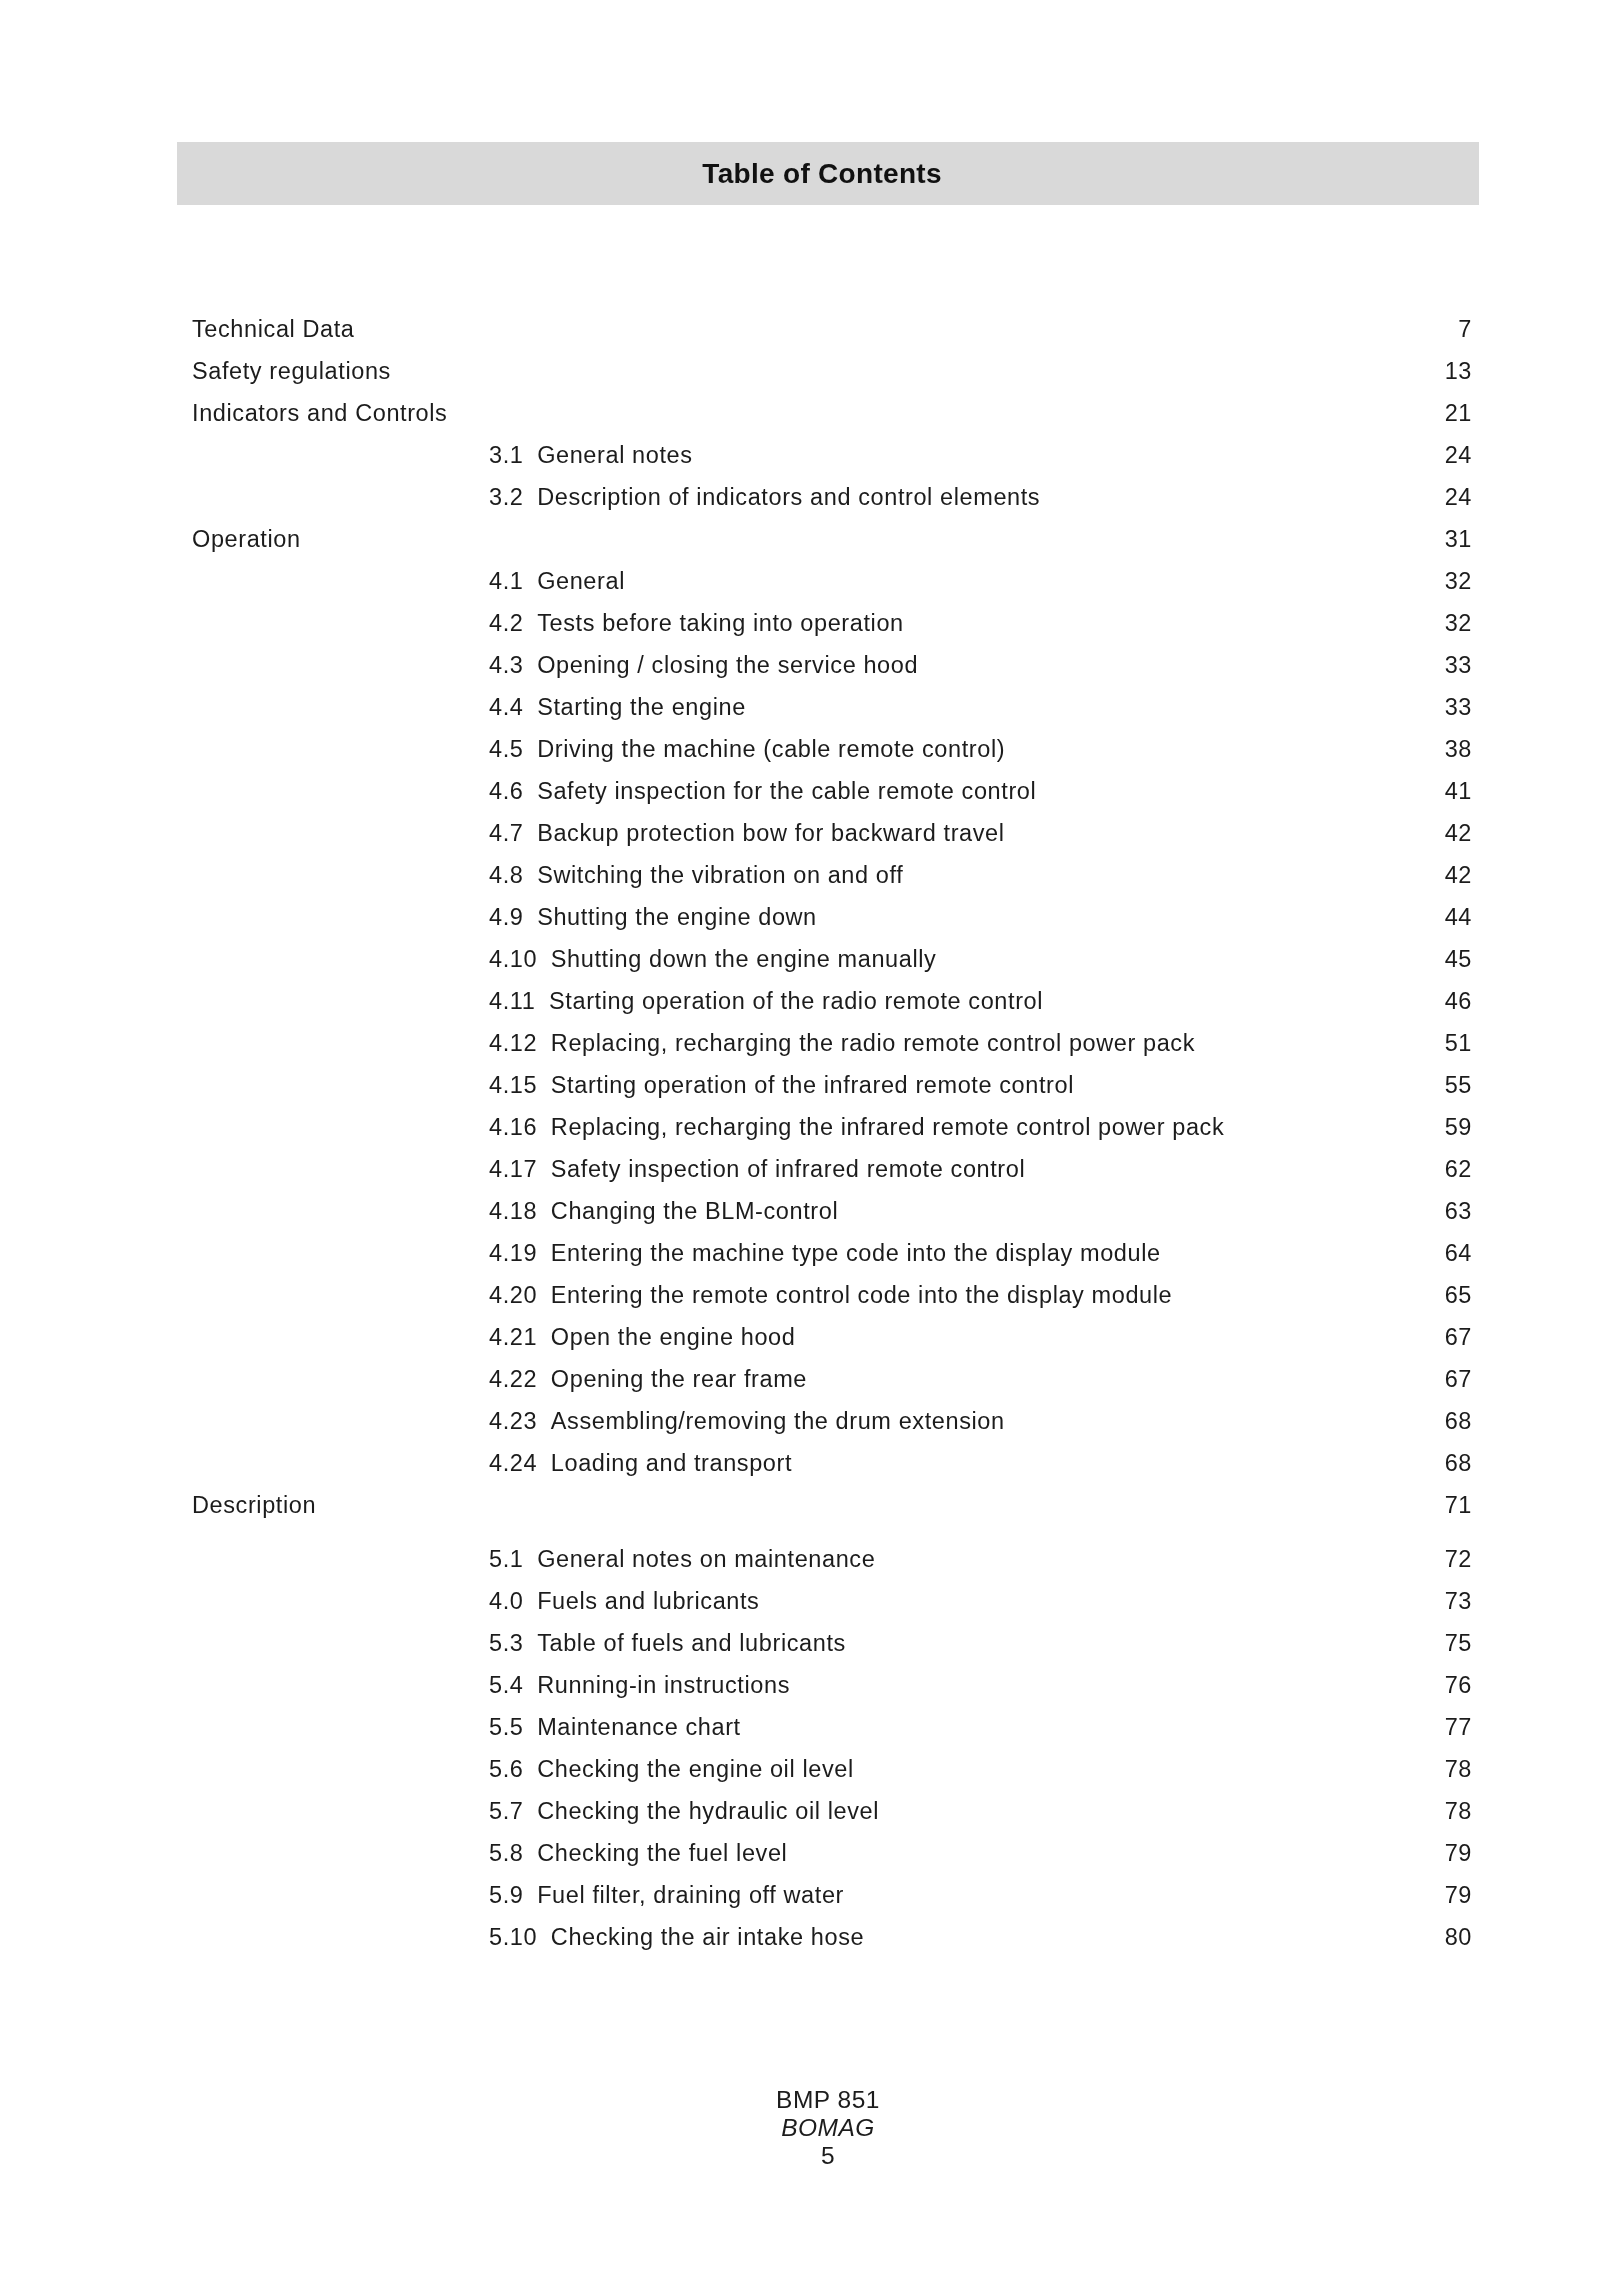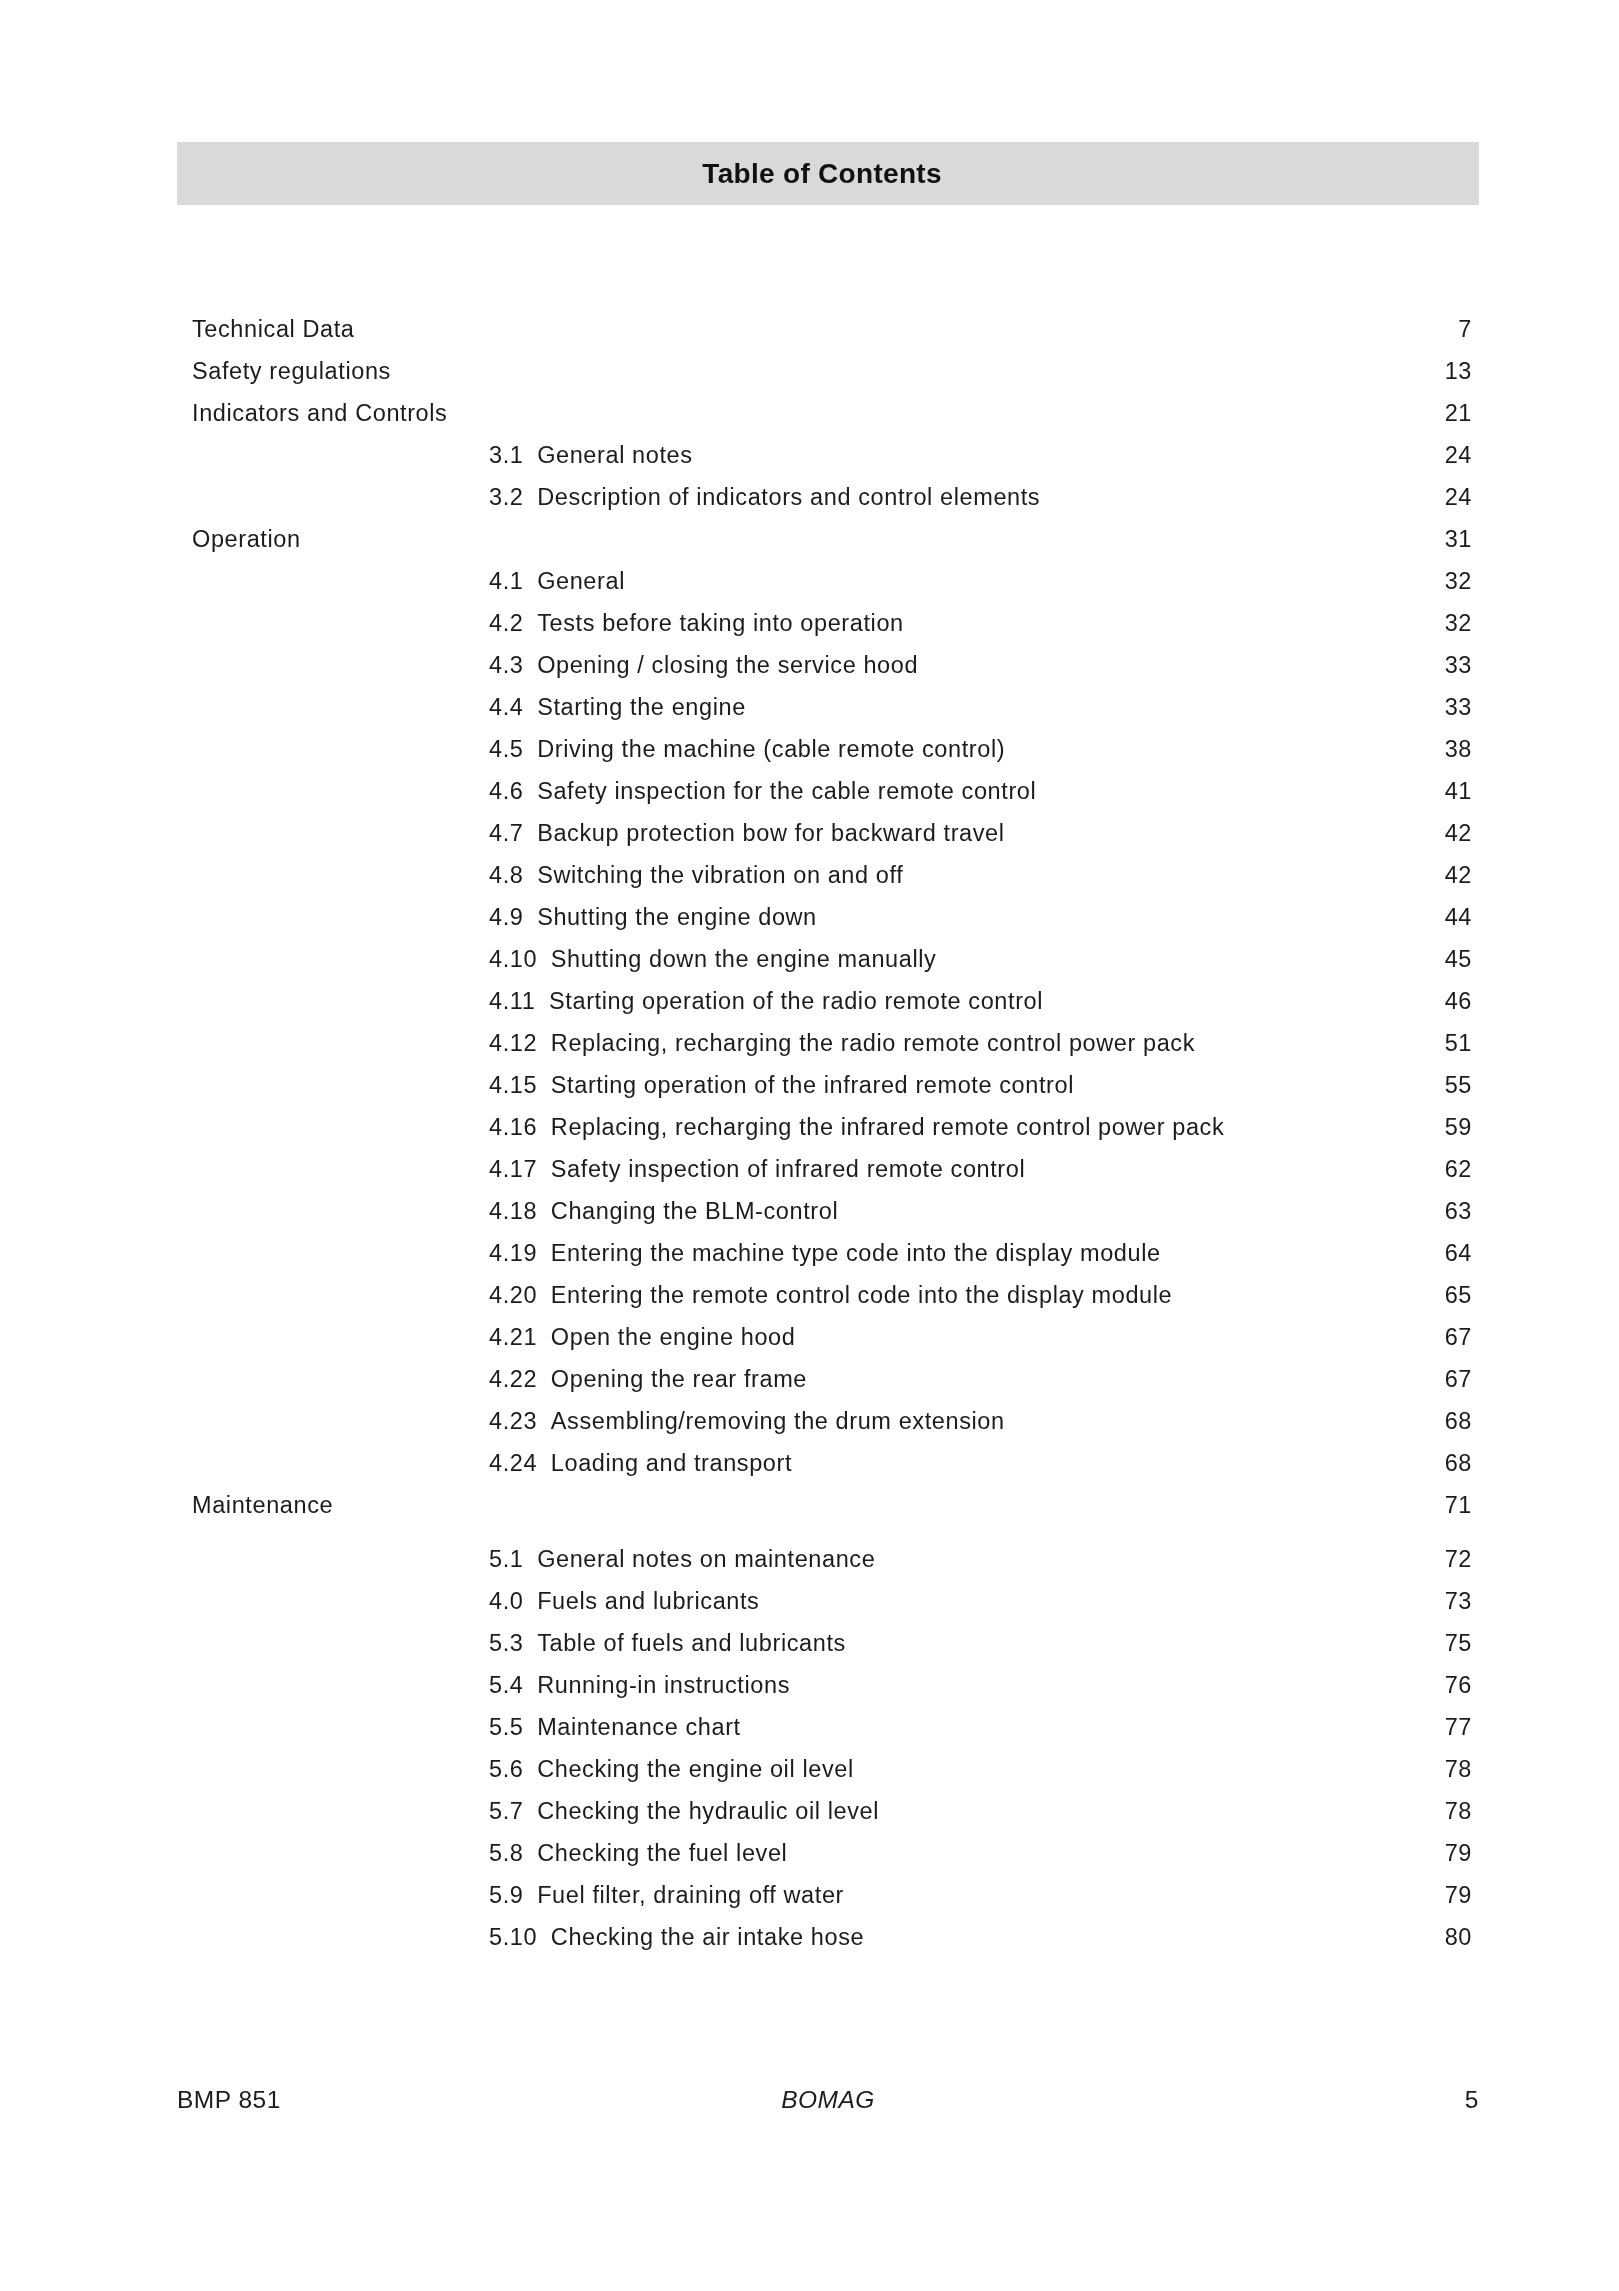--- a/index.html
+++ b/index.html
@@ -72,20 +72,21 @@
   }
   .footer {
     position: absolute;
     left: 177px;
     top: 2086px;
     width: 1302px;
     display: flex;
     align-items: center;
     font-size: 24.5px;
     letter-spacing: 0.5px;
+    flex-direction: column;
   }
   .footer-left  { flex: 1; text-align: left; }
   .footer-center{ flex: 1; text-align: center; font-style: italic; }
   .footer-right { flex: 1; text-align: right; }
 </style>
 </head>
 <body>
 
 <div class="page">
 
@@ -224,21 +225,21 @@
         <span class="toc-num">4.23</span>
         <span class="toc-label">Assembling/removing the drum extension</span>
         <span class="toc-page">68</span>
       </div>
       <div class="toc-row level2">
         <span class="toc-num">4.24</span>
         <span class="toc-label">Loading and transport</span>
         <span class="toc-page">68</span>
       </div>
       <div class="toc-row level1">
-        <span class="toc-label">Maintenance</span>
+        <span class="toc-label">Description</span>
         <span class="toc-page">71</span>
       </div>
       <div class="toc-row level2 gap-before">
         <span class="toc-num">5.1</span>
         <span class="toc-label">General notes on maintenance</span>
         <span class="toc-page">72</span>
       </div>
       <div class="toc-row level2">
         <span class="toc-num">4.0</span>
         <span class="toc-label">Fuels and lubricants</span>

